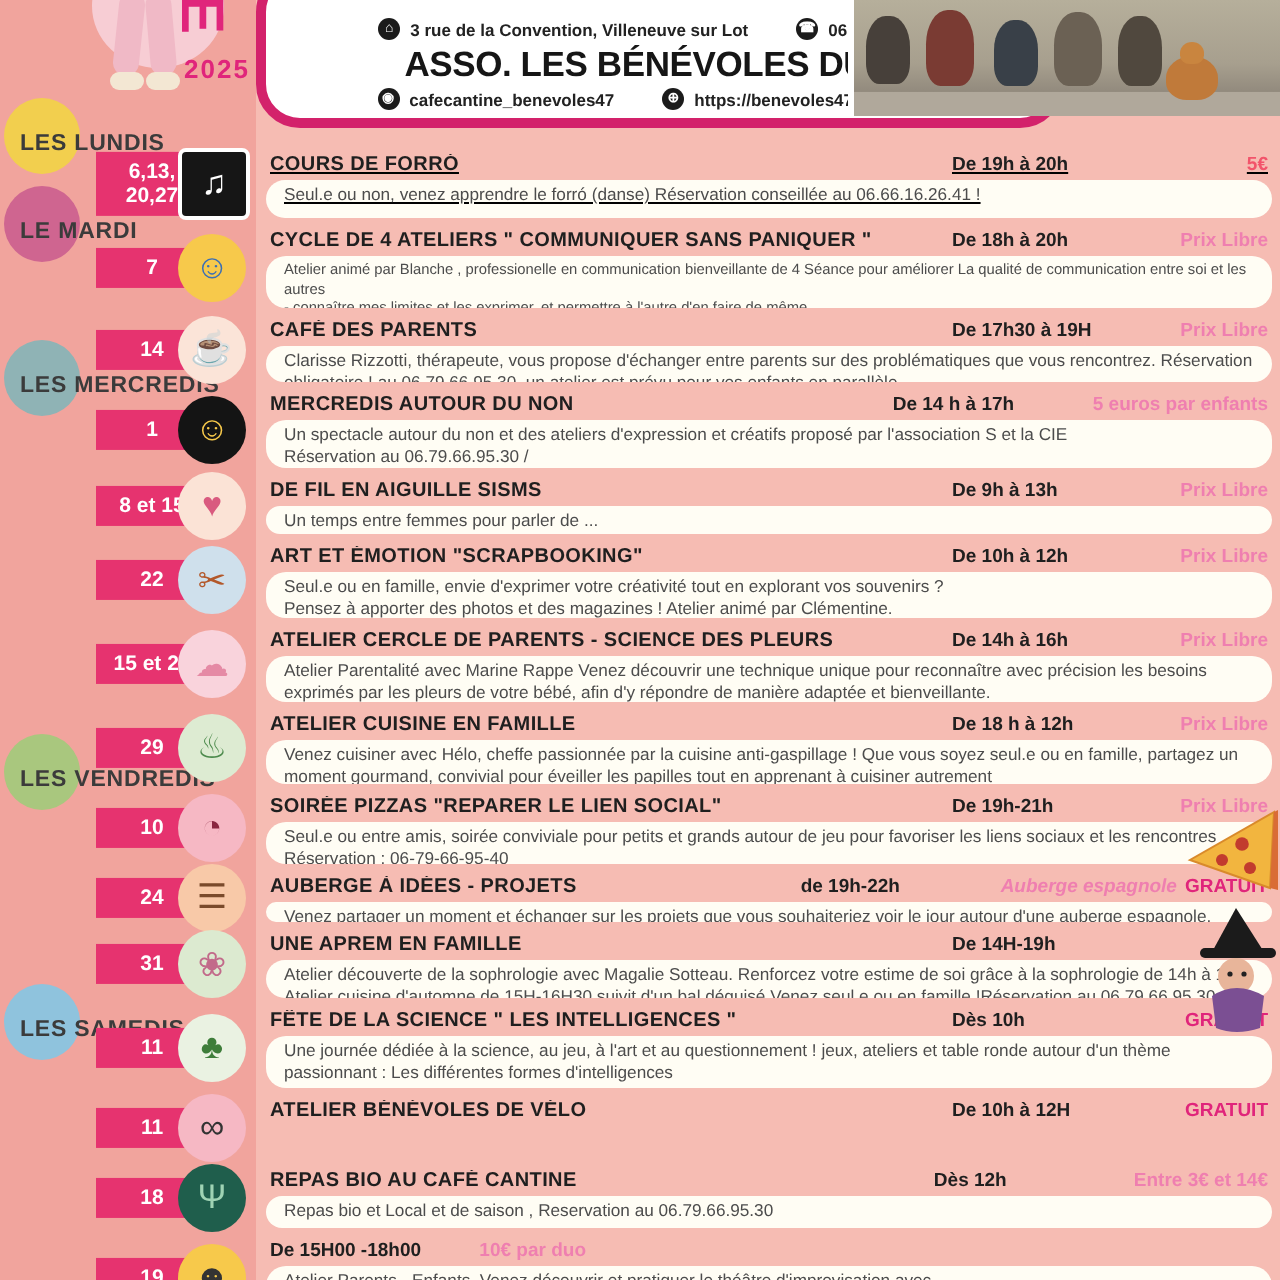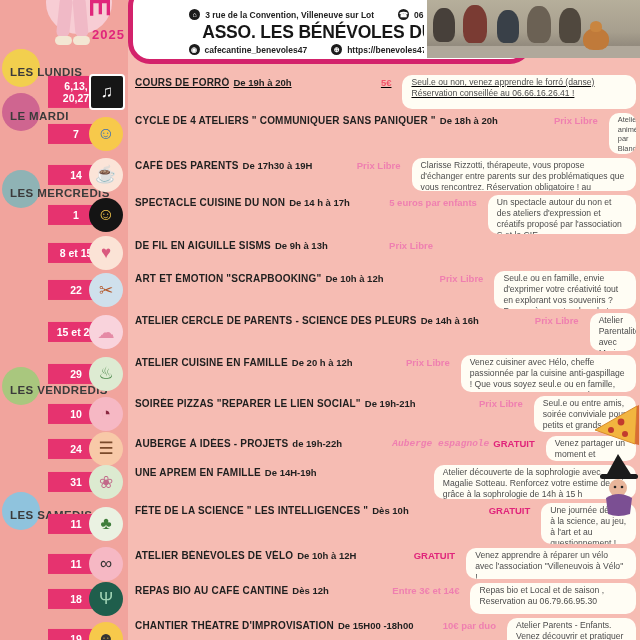--- a/index.html
+++ b/index.html
@@ -37,27 +37,27 @@
   .day{position:absolute;z-index:1;}
   .day .dot{position:absolute;width:38px;height:38px;border-radius:50%;left:-8px;top:-13px;}
   .day .day-text{position:relative;font-weight:800;font-size:11.5px;color:#3b3b3b;letter-spacing:.4px;white-space:nowrap;}
 
   
   .events{position:absolute;left:0;top:73px;width:640px;z-index:1;}
   .event{position:relative;width:640px;}
   .badge{position:absolute;left:48px;width:56px;top:50%;transform:translateY(-50%);background:#e6336f;color:#fff;font-weight:bold;font-size:10.5px;text-align:center;padding:4px 0;white-space:pre-line;line-height:1.15;}
   .icon{position:absolute;left:89px;top:50%;transform:translateY(-50%);width:34px;height:34px;border-radius:50%;display:flex;align-items:center;justify-content:center;font-size:17px;z-index:1;}
   .icon.square{border-radius:4px;border:2px solid #fff;width:32px;height:32px;}
-  .band{margin-left:128px;height:100%;display:flex;flex-direction:row;box-sizing:border-box;padding-top:1px;}
+  .band{margin-left:128px;height:100%;display:flex;flex-direction:column;box-sizing:border-box;padding-top:1px;}
   .title-row{display:flex;align-items:center;height:14px;padding:1px 6px 0 7px;gap:4px;}
   .etitle{font-weight:bold;font-size:10px;color:#1f1f1f;letter-spacing:.2px;white-space:nowrap;overflow:hidden;flex:1;}
   .etime{font-weight:bold;font-size:9.5px;color:#1f1f1f;white-space:nowrap;min-width:96px;}
   .eprice,.eprice2{font-weight:bold;font-size:9.5px;white-space:nowrap;text-align:right;}
   .eprice{min-width:58px;}
-  .p-pink{color:#ef7fb0;} .p-red{color:#f2546b;} .p-magenta{color:#e0257b;} .p-italic{color:#ef7fb0;font-style:italic;font-family:Liberation Mono, monospace;}
+  .p-pink{color:#ef7fb0;} .p-red{color:#f2546b;} .p-magenta{color:#e0257b;} .p-italic{color:#ef7fb0;font-style:italic;}
   .desc{background:#fffdf4;border-radius:10px;margin:1px 4px 2px 5px;padding:2px 9px;font-size:8.6px;color:#4c4c4c;line-height:1.28;flex:1;overflow:hidden;white-space:pre-line;}
   .desc.dense{font-size:7.4px;line-height:1.3;}
 
   
   .pizza{position:absolute;right:1px;top:404px;z-index:4;}
   .witch{position:absolute;right:0;top:452px;z-index:4;}
 </style>
 </head>
 <body>
 
@@ -179,21 +179,21 @@
     </div>
   </div>
 
   <div class="event" style="height: 43px;">
     <div class="badge">1</div>
     <div class="icon" style="background: rgb(20, 20, 20); color: rgb(247, 201, 75);">
           <span>☺</span>
         </div>
     <div class="band">
       <div class="title-row">
-        <span class="etitle">SPECTACLE CUISINE DU NON</span>
+        <span class="etitle">MERCREDIS AUTOUR DU NON</span>
         <span class="etime">De 14 h à 17h</span>
         <span class="eprice p-pink">5 euros par enfants</span>
 
       </div>
       <div class="desc">Un spectacle autour du non et des ateliers d'expression et créatifs proposé par l'association S et la CIE
 Réservation au 06.79.66.95.30 /</div>
     </div>
   </div>
 
   <div class="event" style="height: 33px;">
@@ -201,20 +201,21 @@
     <div class="icon" style="background: rgb(251, 227, 214); color: rgb(217, 90, 127);">
           <span>♥</span>
         </div>
     <div class="band">
       <div class="title-row">
         <span class="etitle">DE FIL EN AIGUILLE SISMS</span>
         <span class="etime">De 9h à 13h</span>
         <span class="eprice p-pink">Prix Libre</span>
 
       </div>
+      <div class="desc">Un temps entre femmes pour parler de ...</div>
     </div>
   </div>
 
   <div class="event" style="height: 42px;">
     <div class="badge">22</div>
     <div class="icon" style="background: rgb(207, 224, 236); color: rgb(179, 88, 42);">
           <span>✂</span>
         </div>
     <div class="band">
       <div class="title-row">
@@ -246,21 +247,21 @@
   </div>
 
   <div class="event" style="height: 41px;">
     <div class="badge">29</div>
     <div class="icon" style="background: rgb(221, 235, 210); color: rgb(76, 138, 76);">
           <span>♨</span>
         </div>
     <div class="band">
       <div class="title-row">
         <span class="etitle">ATELIER CUISINE EN FAMILLE</span>
-        <span class="etime">De 20 h à 12h</span>
+        <span class="etime">De 18 h à 12h</span>
         <span class="eprice p-pink">Prix Libre</span>
 
       </div>
       <div class="desc">Venez cuisiner avec Hélo, cheffe passionnée par la cuisine anti-gaspillage ! Que vous soyez seul.e ou en famille, partagez un moment gourmand, convivial  pour éveiller les papilles tout en apprenant à cuisiner autrement</div>
     </div>
   </div>
 
   <div class="event" style="height: 40px;">
     <div class="badge">10</div>
     <div class="icon" style="background: rgb(246, 184, 196); color: rgb(138, 39, 64);">
@@ -331,21 +332,20 @@
     <div class="icon" style="background: rgb(246, 184, 196); color: rgb(51, 51, 51);">
           <span>∞</span>
         </div>
     <div class="band">
       <div class="title-row">
         <span class="etitle">ATELIER BÉNÉVOLES DE VÉLO</span>
         <span class="etime">De 10h à 12H</span>
         <span class="eprice p-magenta">GRATUIT</span>
 
       </div>
-      <div class="desc">Venez apprendre à réparer un vélo avec l'association "Villeneuvois à Vélo" !</div>
     </div>
   </div>
 
   <div class="event" style="height: 35px;">
     <div class="badge">18</div>
     <div class="icon" style="background: rgb(31, 94, 76); color: rgb(159, 211, 180);">
           <span>Ψ</span>
         </div>
     <div class="band">
       <div class="title-row">
@@ -358,21 +358,20 @@
     </div>
   </div>
 
   <div class="event" style="height: 45px;">
     <div class="badge">19</div>
     <div class="icon" style="background: rgb(247, 201, 75); color: rgb(51, 51, 51);">
           <span>☻</span>
         </div>
     <div class="band">
       <div class="title-row">
-        <span class="etitle">CHANTIER THÉATRE D'IMPROVISATION</span>
         <span class="etime">De 15H00 -18h00</span>
         <span class="eprice p-pink">10€  par duo</span>
 
       </div>
       <div class="desc">Atelier Parents - Enfants. Venez découvrir et pratiquer le théâtre d'improvisation avec</div>
     </div>
   </div>
 </div>
 
   <div class="pizza">

